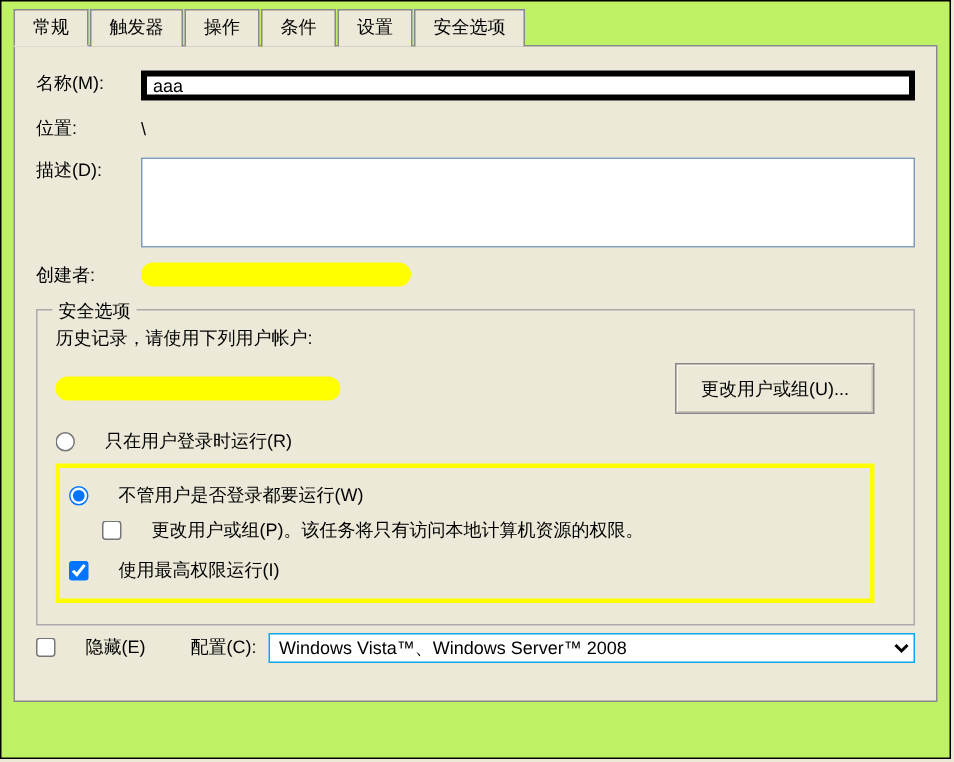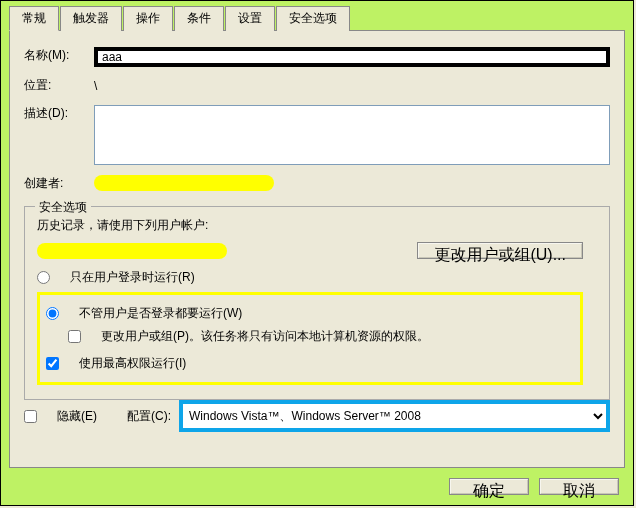--- a/index.html
+++ b/index.html
@@ -101,23 +101,23 @@
 .security-row2 {
   display: flex;
   align-items: center;
   margin-bottom: 10px;
 }
 .btn {
   background: #ece9d8;
   border: 1px solid #888;
   padding: 2px 16px;
   min-width: 80px;
-  height: 17px;
-  font-family: inherit;
-  font-size: 16px;
+  height: 34px;
+  font-family: inherit;
+  font-size: 12px;
   cursor: pointer;
   box-shadow: 1px 1px 0 rgba(255,255,255,0.6) inset, -1px -1px 0 rgba(0,0,0,0.15) inset;
 }
 .btn-change {
   margin-left: auto;
   min-width: 110px;
 }
 .radio-row, .check-row {
   display: flex;
   align-items: center;
@@ -137,23 +137,23 @@
   margin-top: 0;
 }
 .select-wrap {
   flex: 1;
   display: flex;
   align-items: center;
 }
 .select-wrap label { margin-right: 8px; }
 .dropdown {
   flex: 1;
-  border: 4px solid #0ea5e9;
+  border: 1px solid #0ea5e9;
   background: #fff;
-  height: 32px;
+  height: 20px;
   padding: 1px 2px;
   font-family: inherit;
   font-size: 12px;
 }
 .dialog-buttons {
   position: absolute;
   right: 14px;
   bottom: 10px;
   display: flex;
   gap: 10px;
@@ -235,18 +235,14 @@
       <div class="select-wrap">
         <label>配置(C):</label>
         <select class="dropdown">
           <option>Windows Vista™、Windows Server™ 2008</option>
         </select>
       </div>
     </div>
 
   </div>
 
-  <div class="dialog-buttons">
-    <button class="btn">确定</button>
-    <button class="btn">取消</button>
-  </div>
 
 </div>
 
 </body></html>

